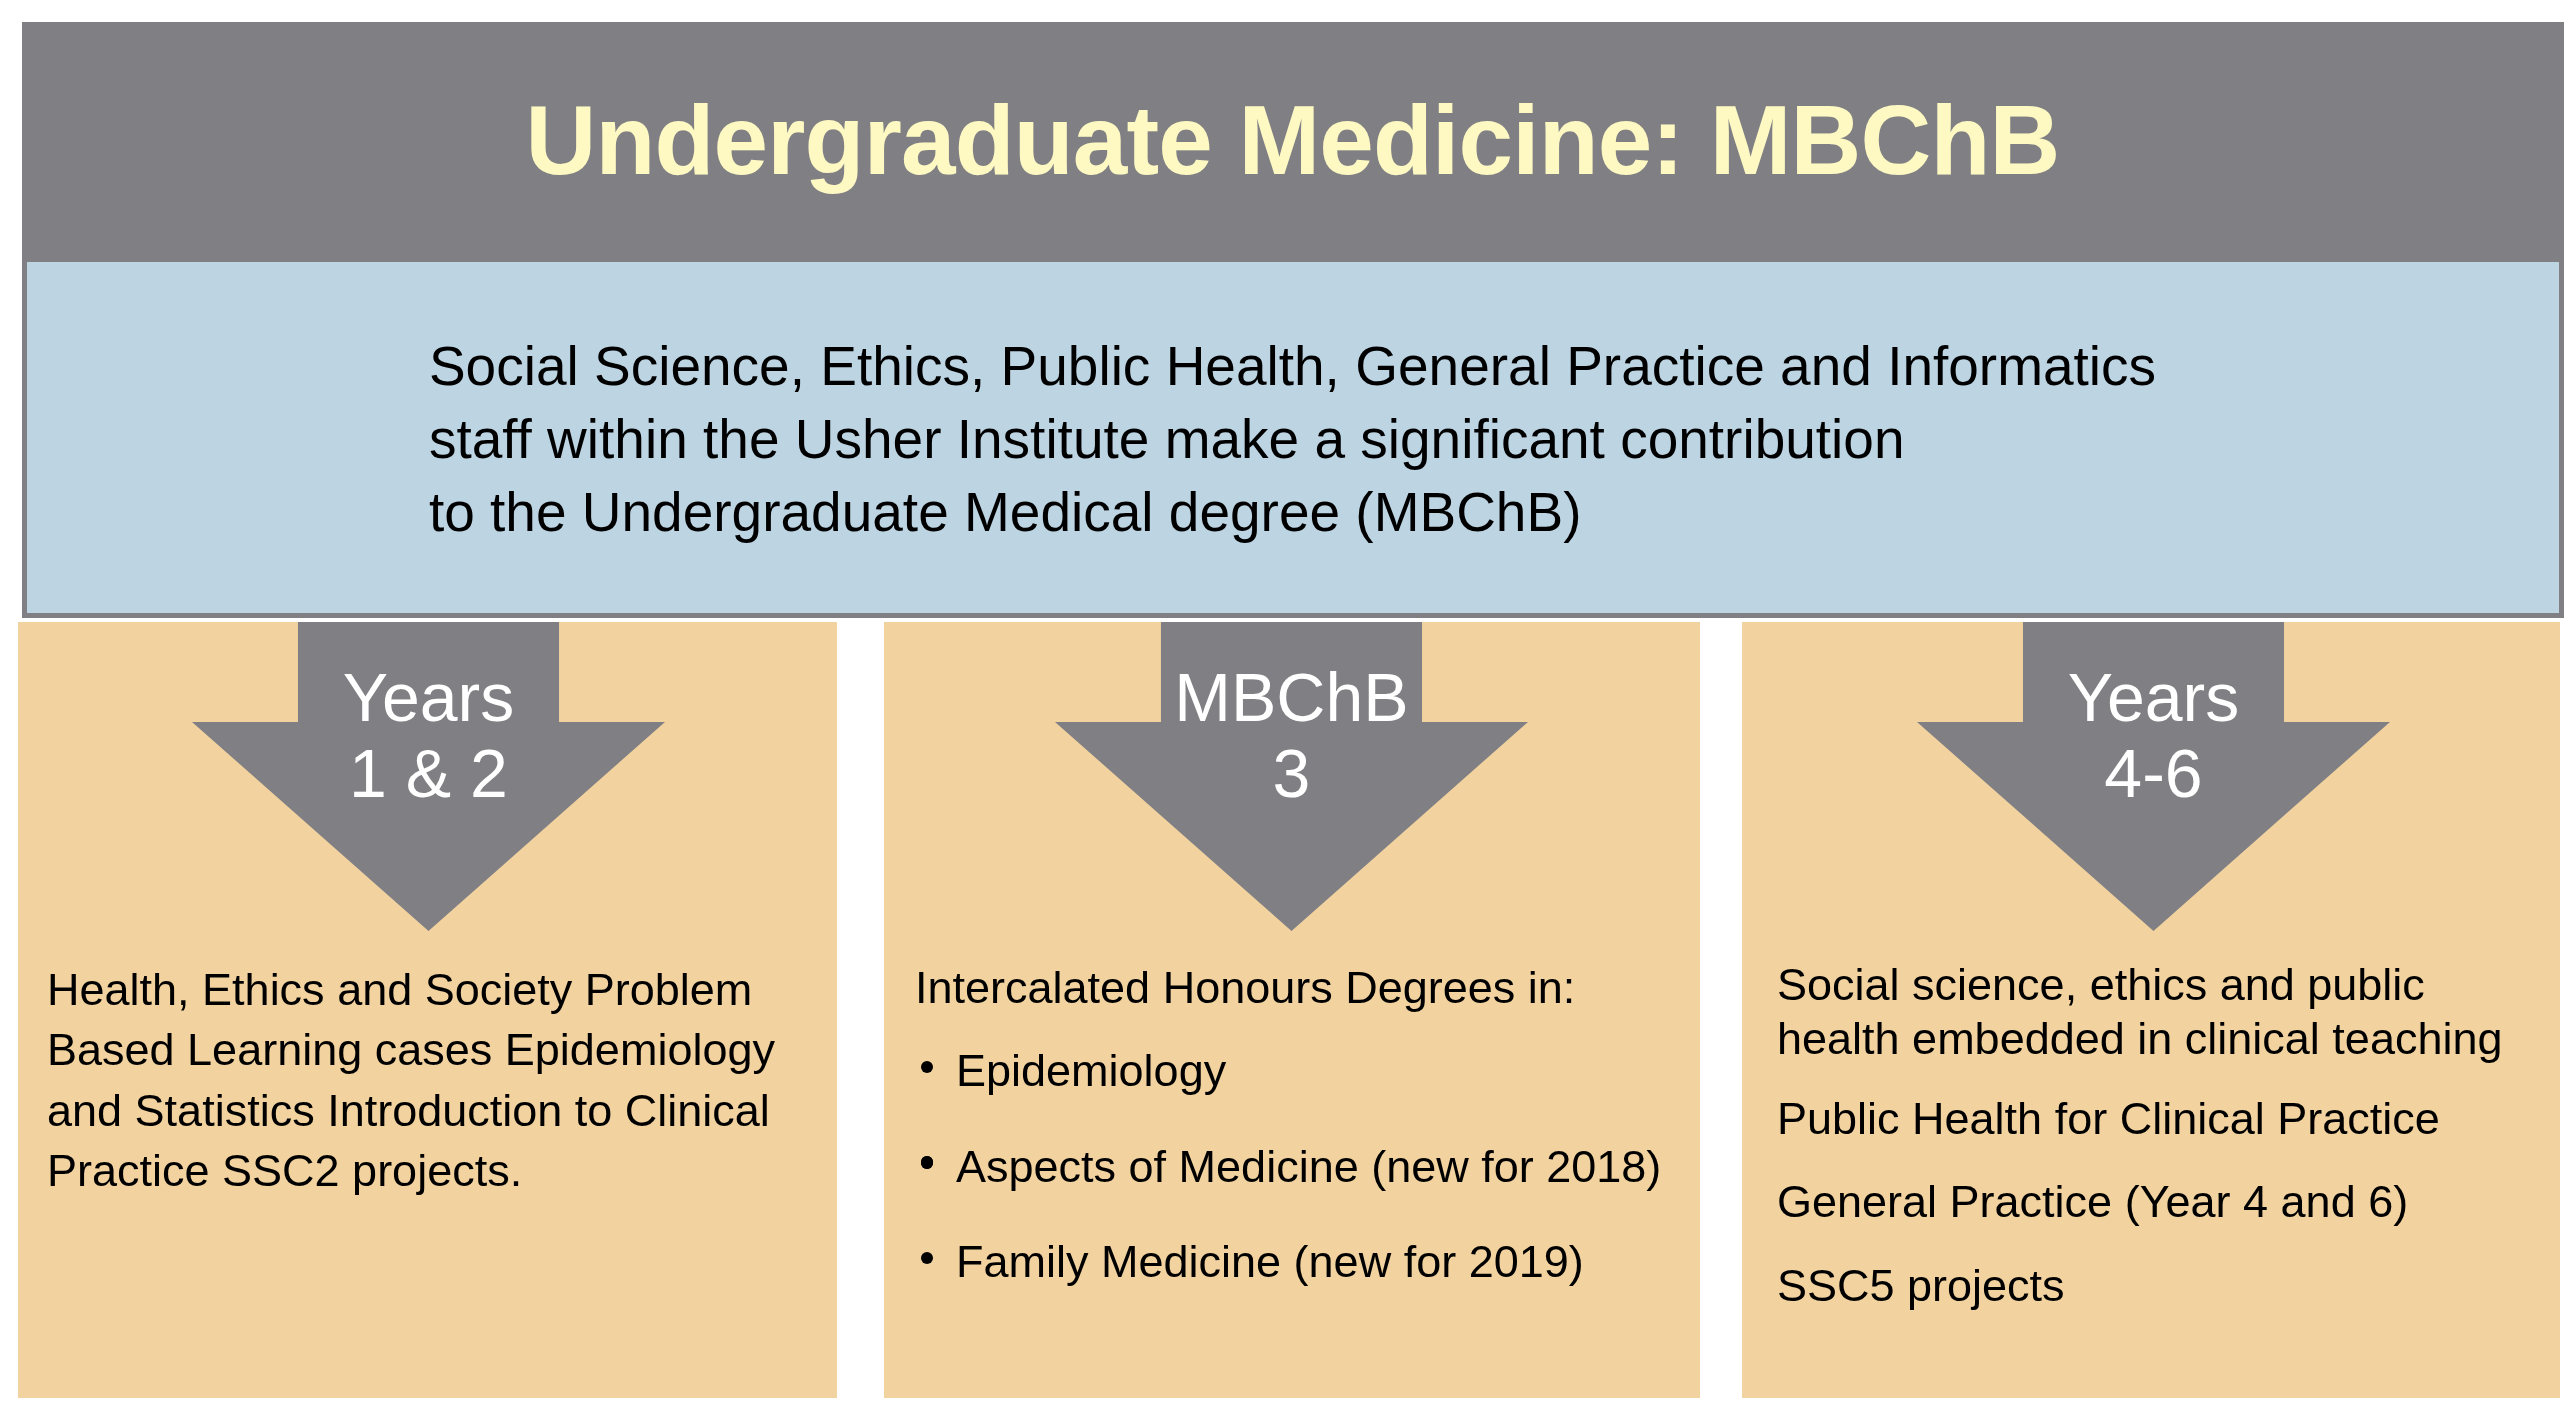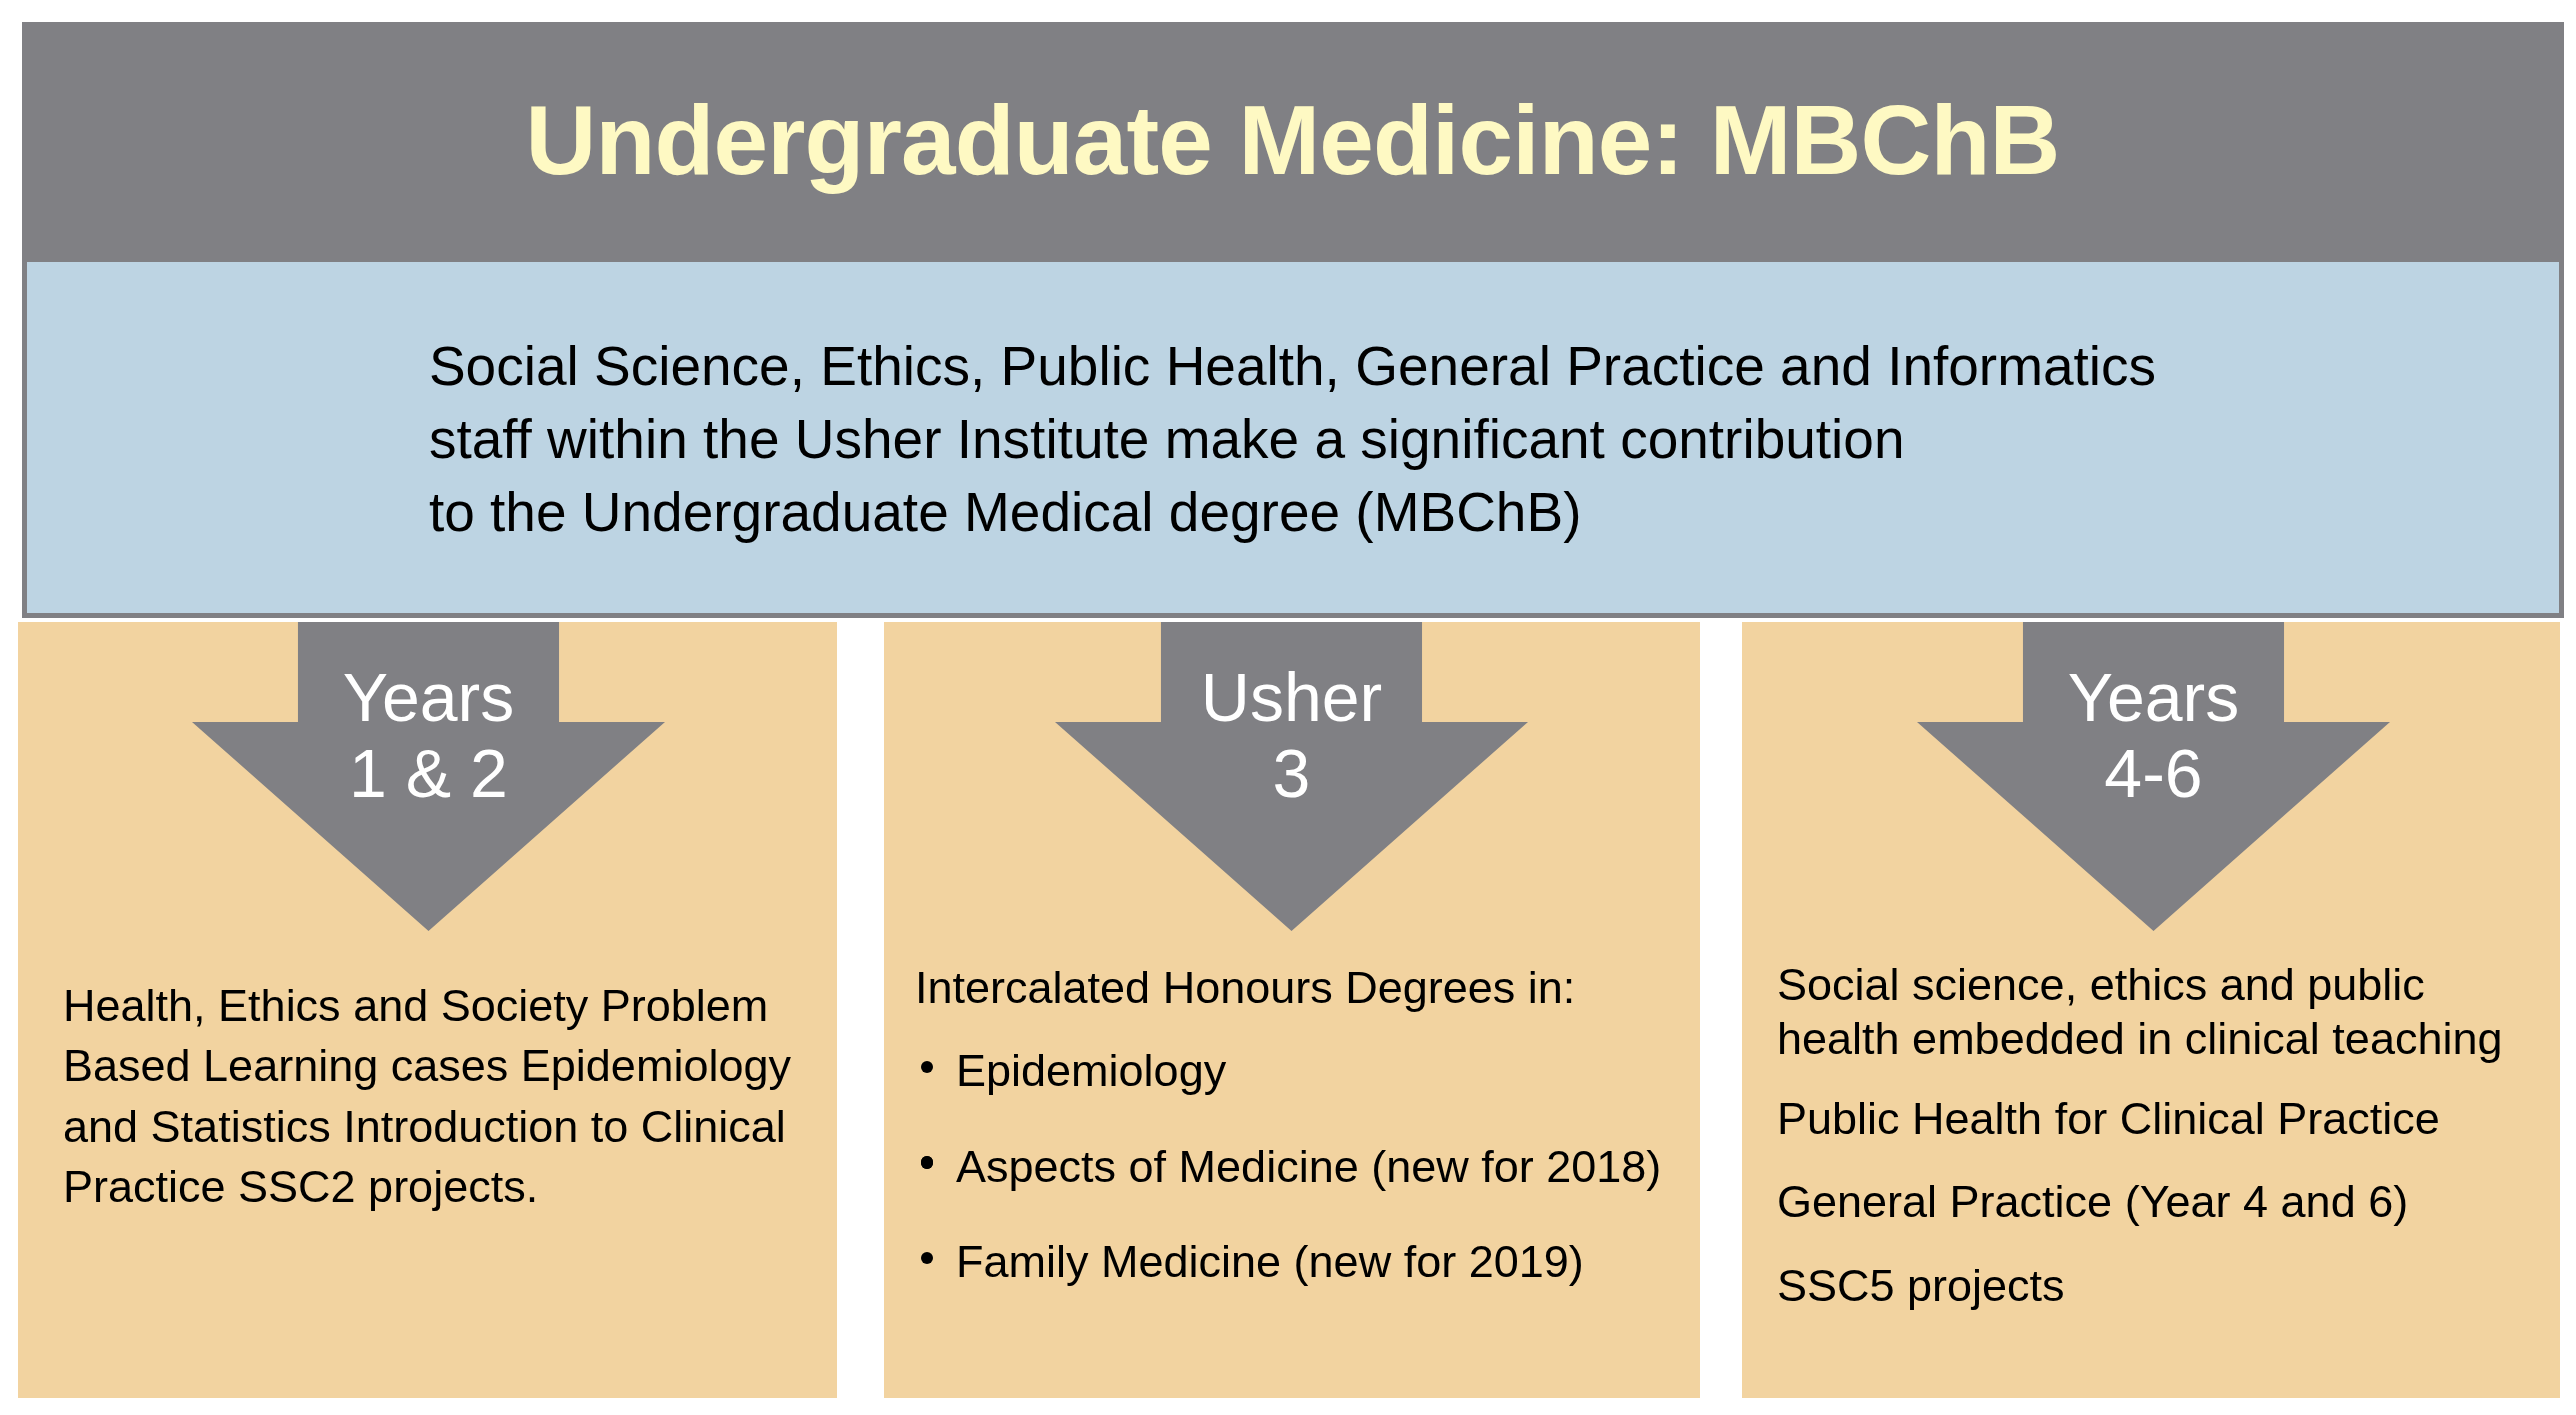--- a/index.html
+++ b/index.html
@@ -117,21 +117,21 @@
     position: absolute;
     color: #000000;
     font-size: 45px;
     line-height: 1.34;
   }
   .b1 { left: 29px;   top: 338px; width: 768px; }
   .b2 { left: 897px; top: 336px; width: 776px; }
   .b3 { left: 1759px; top: 336px; width: 768px; }
 
   .lead { margin: 0 0 3.1px 0; }
-  .para { margin: 16px; }
+  .para { margin: 0; }
 
   ul.bullets {
     list-style: none;
     margin: 23px 0 0 0;
     padding: 0;
   }
   ul.bullets li {
     position: relative;
     padding-left: 41px;
     margin-bottom: 35px;
@@ -183,21 +183,21 @@
         <div>Years</div>
         <div>1 &amp; 2</div>
       </div>
     </div>
 
     <div class="arrow arrow-2">
       <svg class="arrow-shape" viewBox="0 0 616 402" preserveAspectRatio="none">
         <polygon points="138,0 478,0 478,130 616,130 308,402 0,130 138,130" fill="#808084"></polygon>
       </svg>
       <div class="arrow-label">
-        <div>Usher</div>
+        <div>MBChB</div>
         <div>3</div>
       </div>
     </div>
 
     <div class="arrow arrow-3">
       <svg class="arrow-shape" viewBox="0 0 616 402" preserveAspectRatio="none">
         <polygon points="138,0 478,0 478,130 616,130 308,402 0,130 138,130" fill="#808084"></polygon>
       </svg>
       <div class="arrow-label">
         <div>Years</div>

